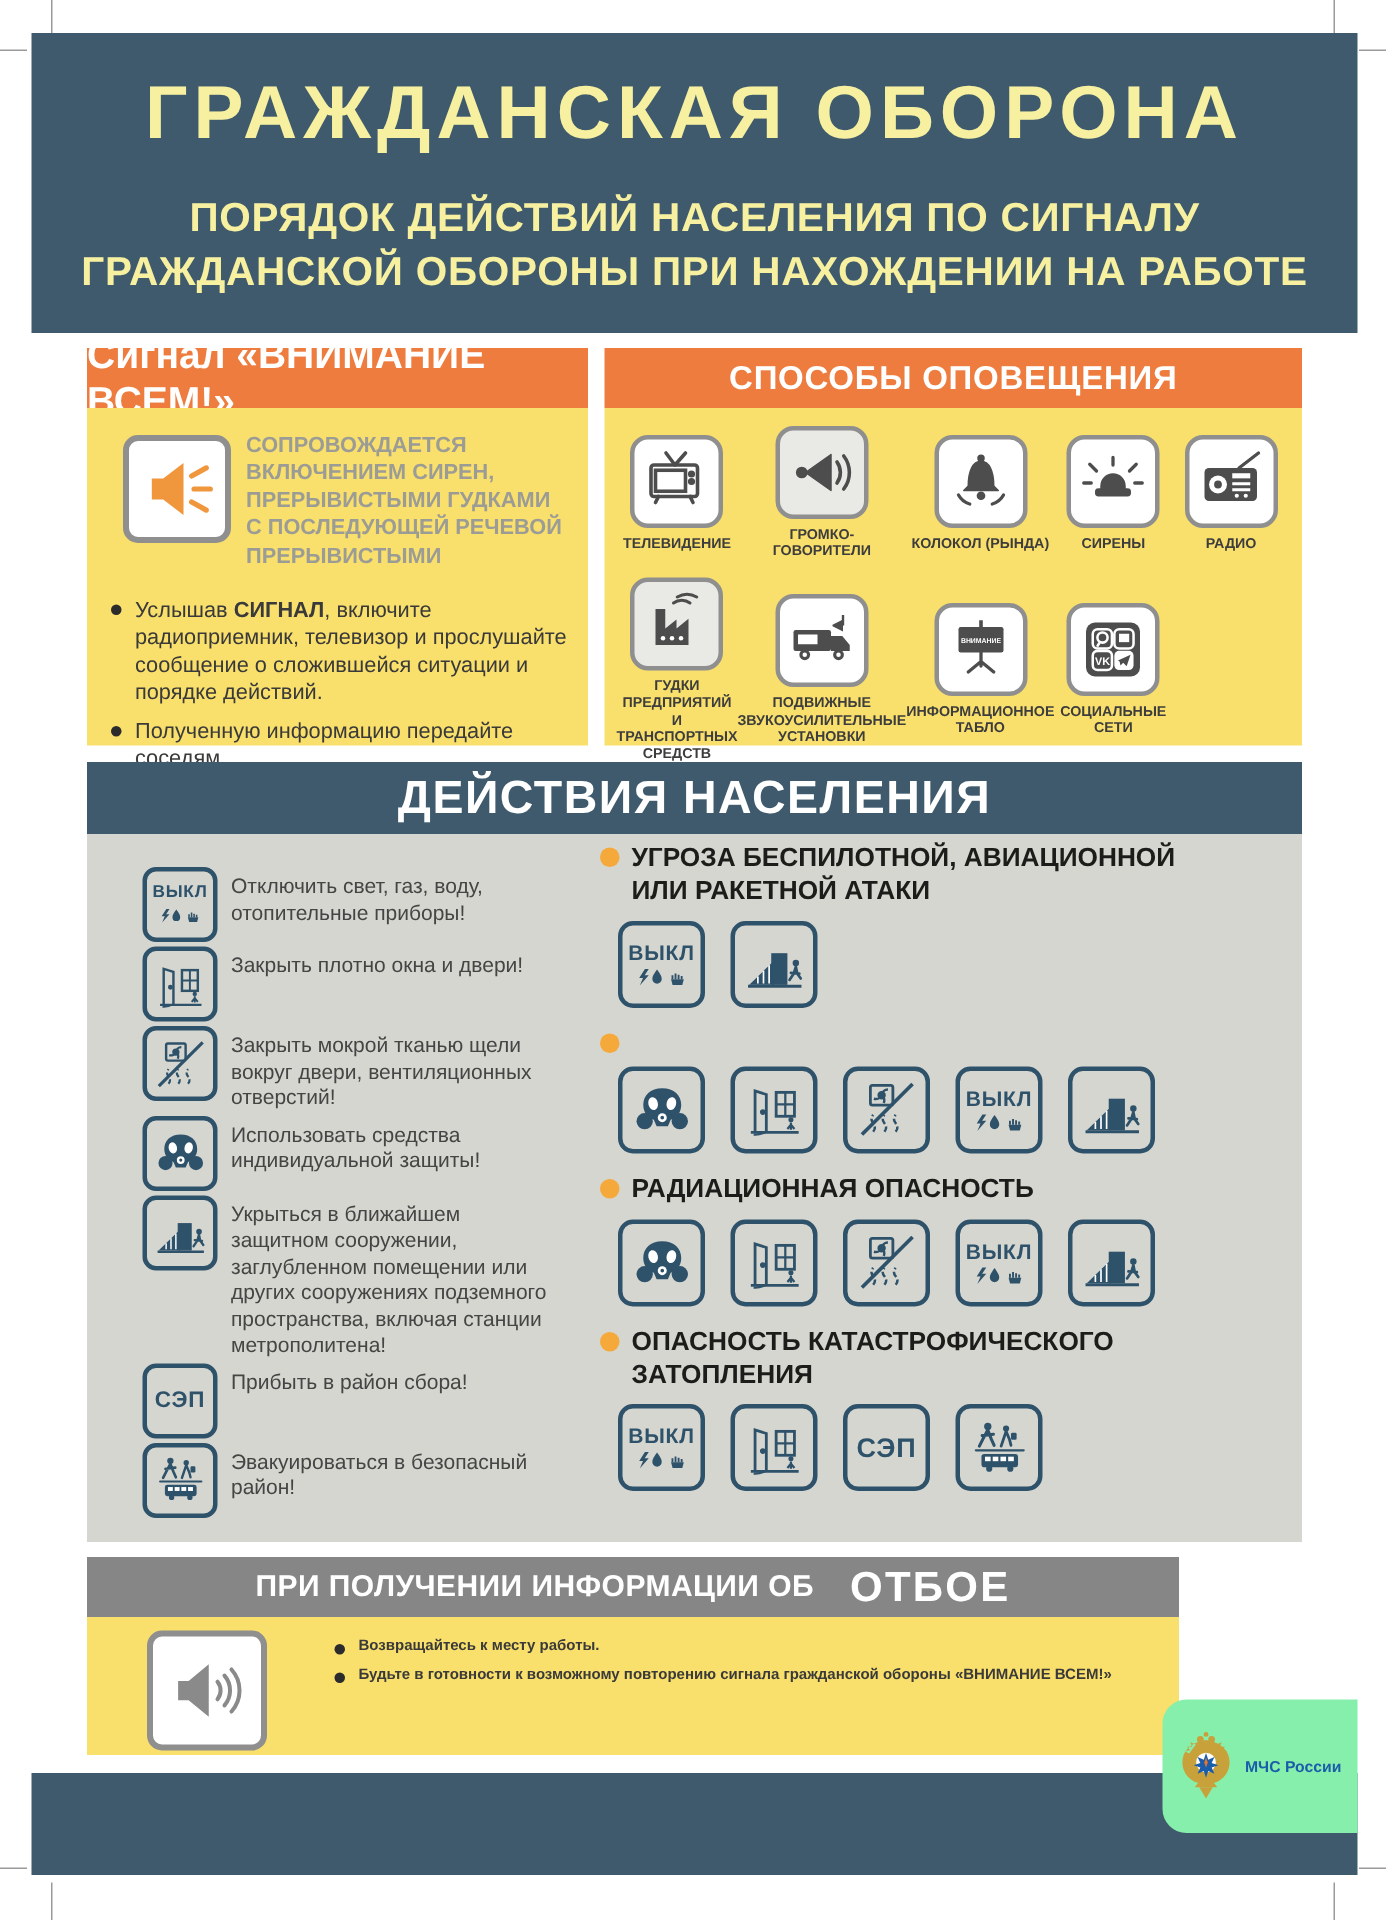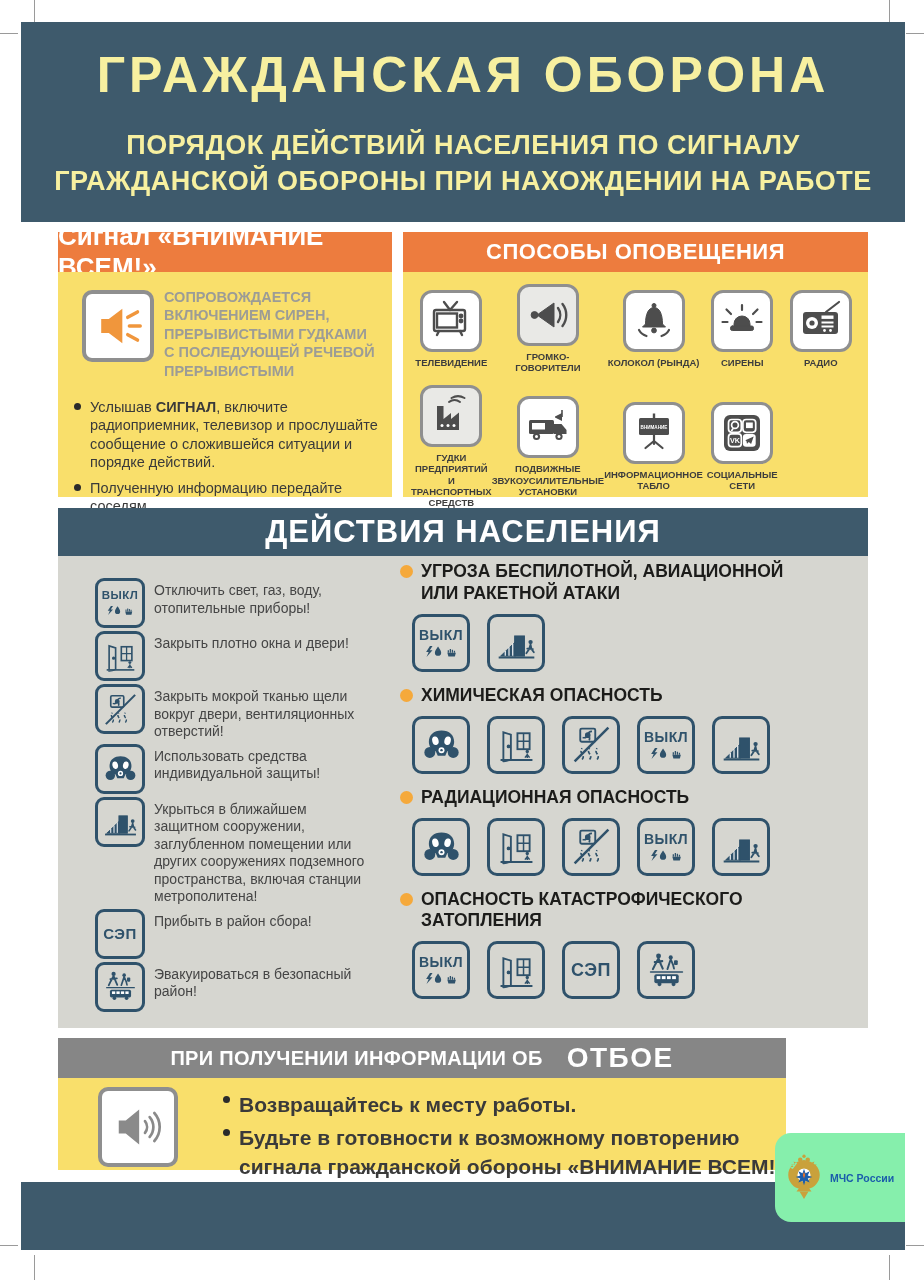--- a/index.html
+++ b/index.html
@@ -83,21 +83,21 @@
   .otboe-head{height:40px;background:var(--header-gray,#868686);color:#fff;display:flex;
               align-items:baseline;justify-content:center;font-weight:bold;padding-top:0;}
   .otboe-head .normal{font-size:20px;letter-spacing:.3px;align-self:center;}
   .otboe-head .big{font-size:28px;margin-left:24px;letter-spacing:1.5px;align-self:center;}
   .otboe-body{height:92px;background:var(--yellow,#F9DF6B);position:relative;}
   .otboe-speaker{position:absolute;left:40px;top:9px;width:72px;height:72px;background:#fff;
                  border:4px solid var(--box-border-gray,#8F8F8F);border-radius:10px;
                  display:flex;align-items:center;justify-content:center;}
   .otboe-speaker svg{width:56px;height:56px;}
   .otboe-bullets{position:absolute;left:165px;top:13px;width:580px;}
-  .otboe-bullets .bullet{font-size:21px;font-weight:bold;margin-bottom:5px;line-height:1.35;}
+  .otboe-bullets .bullet{font-size:10px;font-weight:bold;margin-bottom:5px;line-height:1.35;}
 
   
   .footer-bar{position:absolute;left:21px;top:1182px;width:884px;height:68px;background:var(--slate,#3E5A6C);}
   .logo-panel{position:absolute;left:775px;top:1133px;width:130px;height:89px;background:#86efac;
               border-radius:16px 0 0 16px;display:flex;align-items:center;z-index:5;
               padding-left:8px;box-sizing:border-box;}
   .logo-emblem svg{width:42px;height:56px;display:block;}
   .logo-text{font-size:10.5px;font-weight:bold;color:var(--mchs-blue,#1A5DAB);margin-left:5px;}
 </style>
 </head>
@@ -435,21 +435,21 @@
                     <path d="M12 38 V33 M16 38 V29 M20 38 V25" stroke="#fff" stroke-width="1.2" fill="none"></path>
                     <rect x="22" y="17" width="10.5" height="21.5"></rect>
                     <circle cx="39" cy="23.5" r="2.3" stroke="none"></circle>
                     <path d="M39 26 l-1.5 5 -3 4.5 M39 26 l1 5 2.5 3.5 M35.5 30.5 l6 0.5" fill="none" stroke-width="1.9" stroke-linecap="round"></path>
                   </g>
                 </svg>
               </div>
             </div>
           </div>
           <div class="threat">
-            <div class="threat-title"><span class="odot"></span><span>ХИМИЧЕСКАЯ ОПАСНОСТЬ</span></div>
+            <div class="threat-title"><span class="odot"></span></div>
             <div class="threat-icons">
               <div class="ibox ibox-slate">
                 <svg viewBox="0 0 48 48">
                   <g fill="currentColor">
                     <path d="M24 9 c8.5 0 13.5 5 13.5 12 c0 5.5 -3.5 9.5 -7.5 10.5 l-2 4.5 h-8 l-2 -4.5 c-4 -1 -7.5 -5 -7.5 -10.5 c0 -7 5 -12 13.5 -12 Z"></path>
                     <ellipse cx="17.5" cy="20" rx="3.4" ry="4.6" fill="#fff" transform="rotate(-14 17.5 20)"></ellipse>
                     <ellipse cx="30.5" cy="20" rx="3.4" ry="4.6" fill="#fff" transform="rotate(14 30.5 20)"></ellipse>
                     <circle cx="11.5" cy="32.5" r="5.8"></circle>
                     <circle cx="36.5" cy="32.5" r="5.8"></circle>
                     <circle cx="24" cy="30" r="3.2" fill="#fff"></circle>

